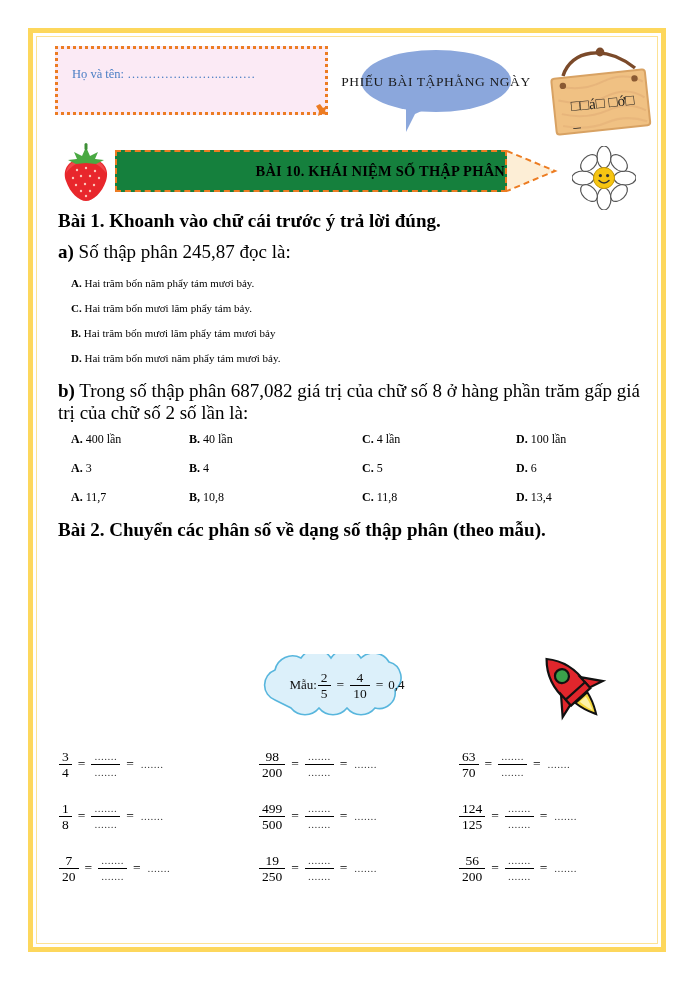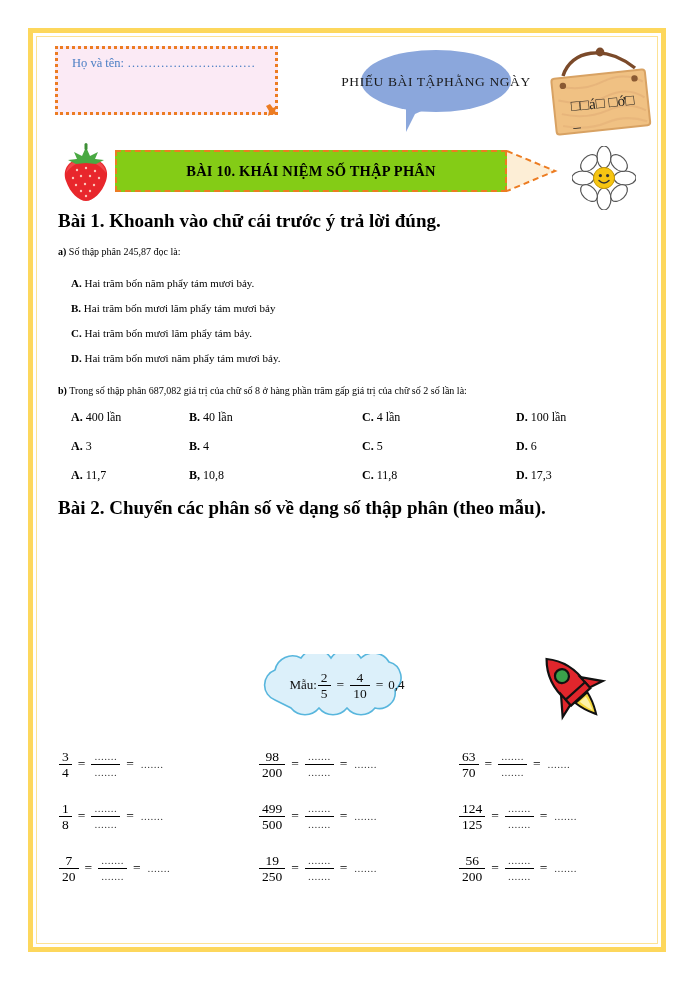--- a/index.html
+++ b/index.html
@@ -41,26 +41,26 @@
     top: 38px;
     width: 618px;
     height: 904px;
   }
 
   
   .name-box {
     position: absolute;
     left: 17px;
     top: 8px;
-    width: 223px;
+    width: 273px;
     height: 69px;
     background: #fbeaf5;
     border: 3px dotted #ec7c22;
     box-sizing: border-box;
-    padding: 2px 0 0 14px;
+    padding: 13px 0 0 14px;
   }
   .name-line {
     color: #4a7ec4;
     font-size: 12.5px;
     line-height: 25px;
     white-space: nowrap;
   }
   .name-corner {
     position: absolute;
     right: -4px;
@@ -132,26 +132,26 @@
     top: 112px;
     width: 440px;
     height: 42px;
   }
   .title-banner .body {
     position: absolute;
     left: 0;
     top: 0;
     width: 392px;
     height: 42px;
-    background: #84cc16;
+    background: #15803d;
     border: 2px dashed #ec7c22;
     box-sizing: border-box;
     display: flex;
     align-items: center;
-    justify-content: center;
+    justify-content: flex-end;
   }
   .title-text {
     font-size: 14.5px;
     font-weight: bold;
     letter-spacing: 0.2px;
     color: #000;
     white-space: nowrap;
   }
   .flower {
     position: absolute;
@@ -168,21 +168,21 @@
     top: 172px;
     width: 582px;
   }
   .q-head {
     font-size: 19px;
     font-weight: bold;
     margin: 0 0 9px 0;
     color: #000;
   }
   .q-stem {
-    font-size: 10px;
+    font-size: 19px;
     margin: 0 0 8px 0;
     color: #000;
     line-height: 22px;
   }
   .q-stem b { font-weight: bold; }
   .opt-stack { margin: 0 0 9px 0; }
   .opt-line {
     font-size: 11px;
     line-height: 25px;
     padding-left: 13px;
@@ -389,26 +389,26 @@
     <p class="q-stem">
       <b>a)</b>
       <span>Số thập phân 245,87 đọc là:</span>
     </p>
     <div class="opt-stack">
       <div class="opt-line">
         <b>A.</b>
         <span>Hai trăm bốn năm phẩy tám mươi bảy.</span>
       </div>
       <div class="opt-line">
+        <b>C.</b>
+        <span>Hai trăm bốn mươi lăm phẩy tám bảy.</span>
+      </div>
+      <div class="opt-line">
         <b>B.</b>
         <span>Hai trăm bốn mươi lăm phẩy tám mươi bảy</span>
-      </div>
-      <div class="opt-line">
-        <b>C.</b>
-        <span>Hai trăm bốn mươi lăm phẩy tám bảy.</span>
       </div>
       <div class="opt-line">
         <b>D.</b>
         <span>Hai trăm bốn mươi năm phẩy tám mươi bảy.</span>
       </div>
     </div>
 
     <p class="q-stem">
       <b>b)</b>
       <span>Trong số thập phân 687,082 giá trị của chữ số 8 ở hàng phần trăm gấp giá trị của chữ số 2 số lần là:</span>
@@ -459,21 +459,21 @@
       <div class="opt-cell" style="left:131px">
         <b>B,</b>
         <span>10,8</span>
       </div>
       <div class="opt-cell" style="left:304px">
         <b>C.</b>
         <span>11,8</span>
       </div>
       <div class="opt-cell" style="left:458px">
         <b>D.</b>
-        <span>17,3</span>
+        <span>13,4</span>
       </div>
     </div>
 
     <p class="q-head" style="margin-top:4px">Bài 2. Chuyển các phân số về dạng số thập phân (theo mẫu).</p>
   </div>
 
   <div class="cloud-wrap">
     <svg viewBox="0 0 196 62" width="196" height="62" style="position:absolute;left:0;top:0;">
       <path d="M26 46 a16 16 0 0 1 0-30 a18 18 0 0 1 26-12 a18 18 0 0 1 30 0 a18 18 0 0 1 30 0 a18 18 0 0 1 28 4
                a16 16 0 0 1 6 28 a16 16 0 0 1 -20 18 a18 18 0 0 1 -28 0 a18 18 0 0 1 -28 0 a18 18 0 0 1 -28 0 Z" fill="#dcf0fa" stroke="#58b6dd" stroke-width="1.6"></path>

